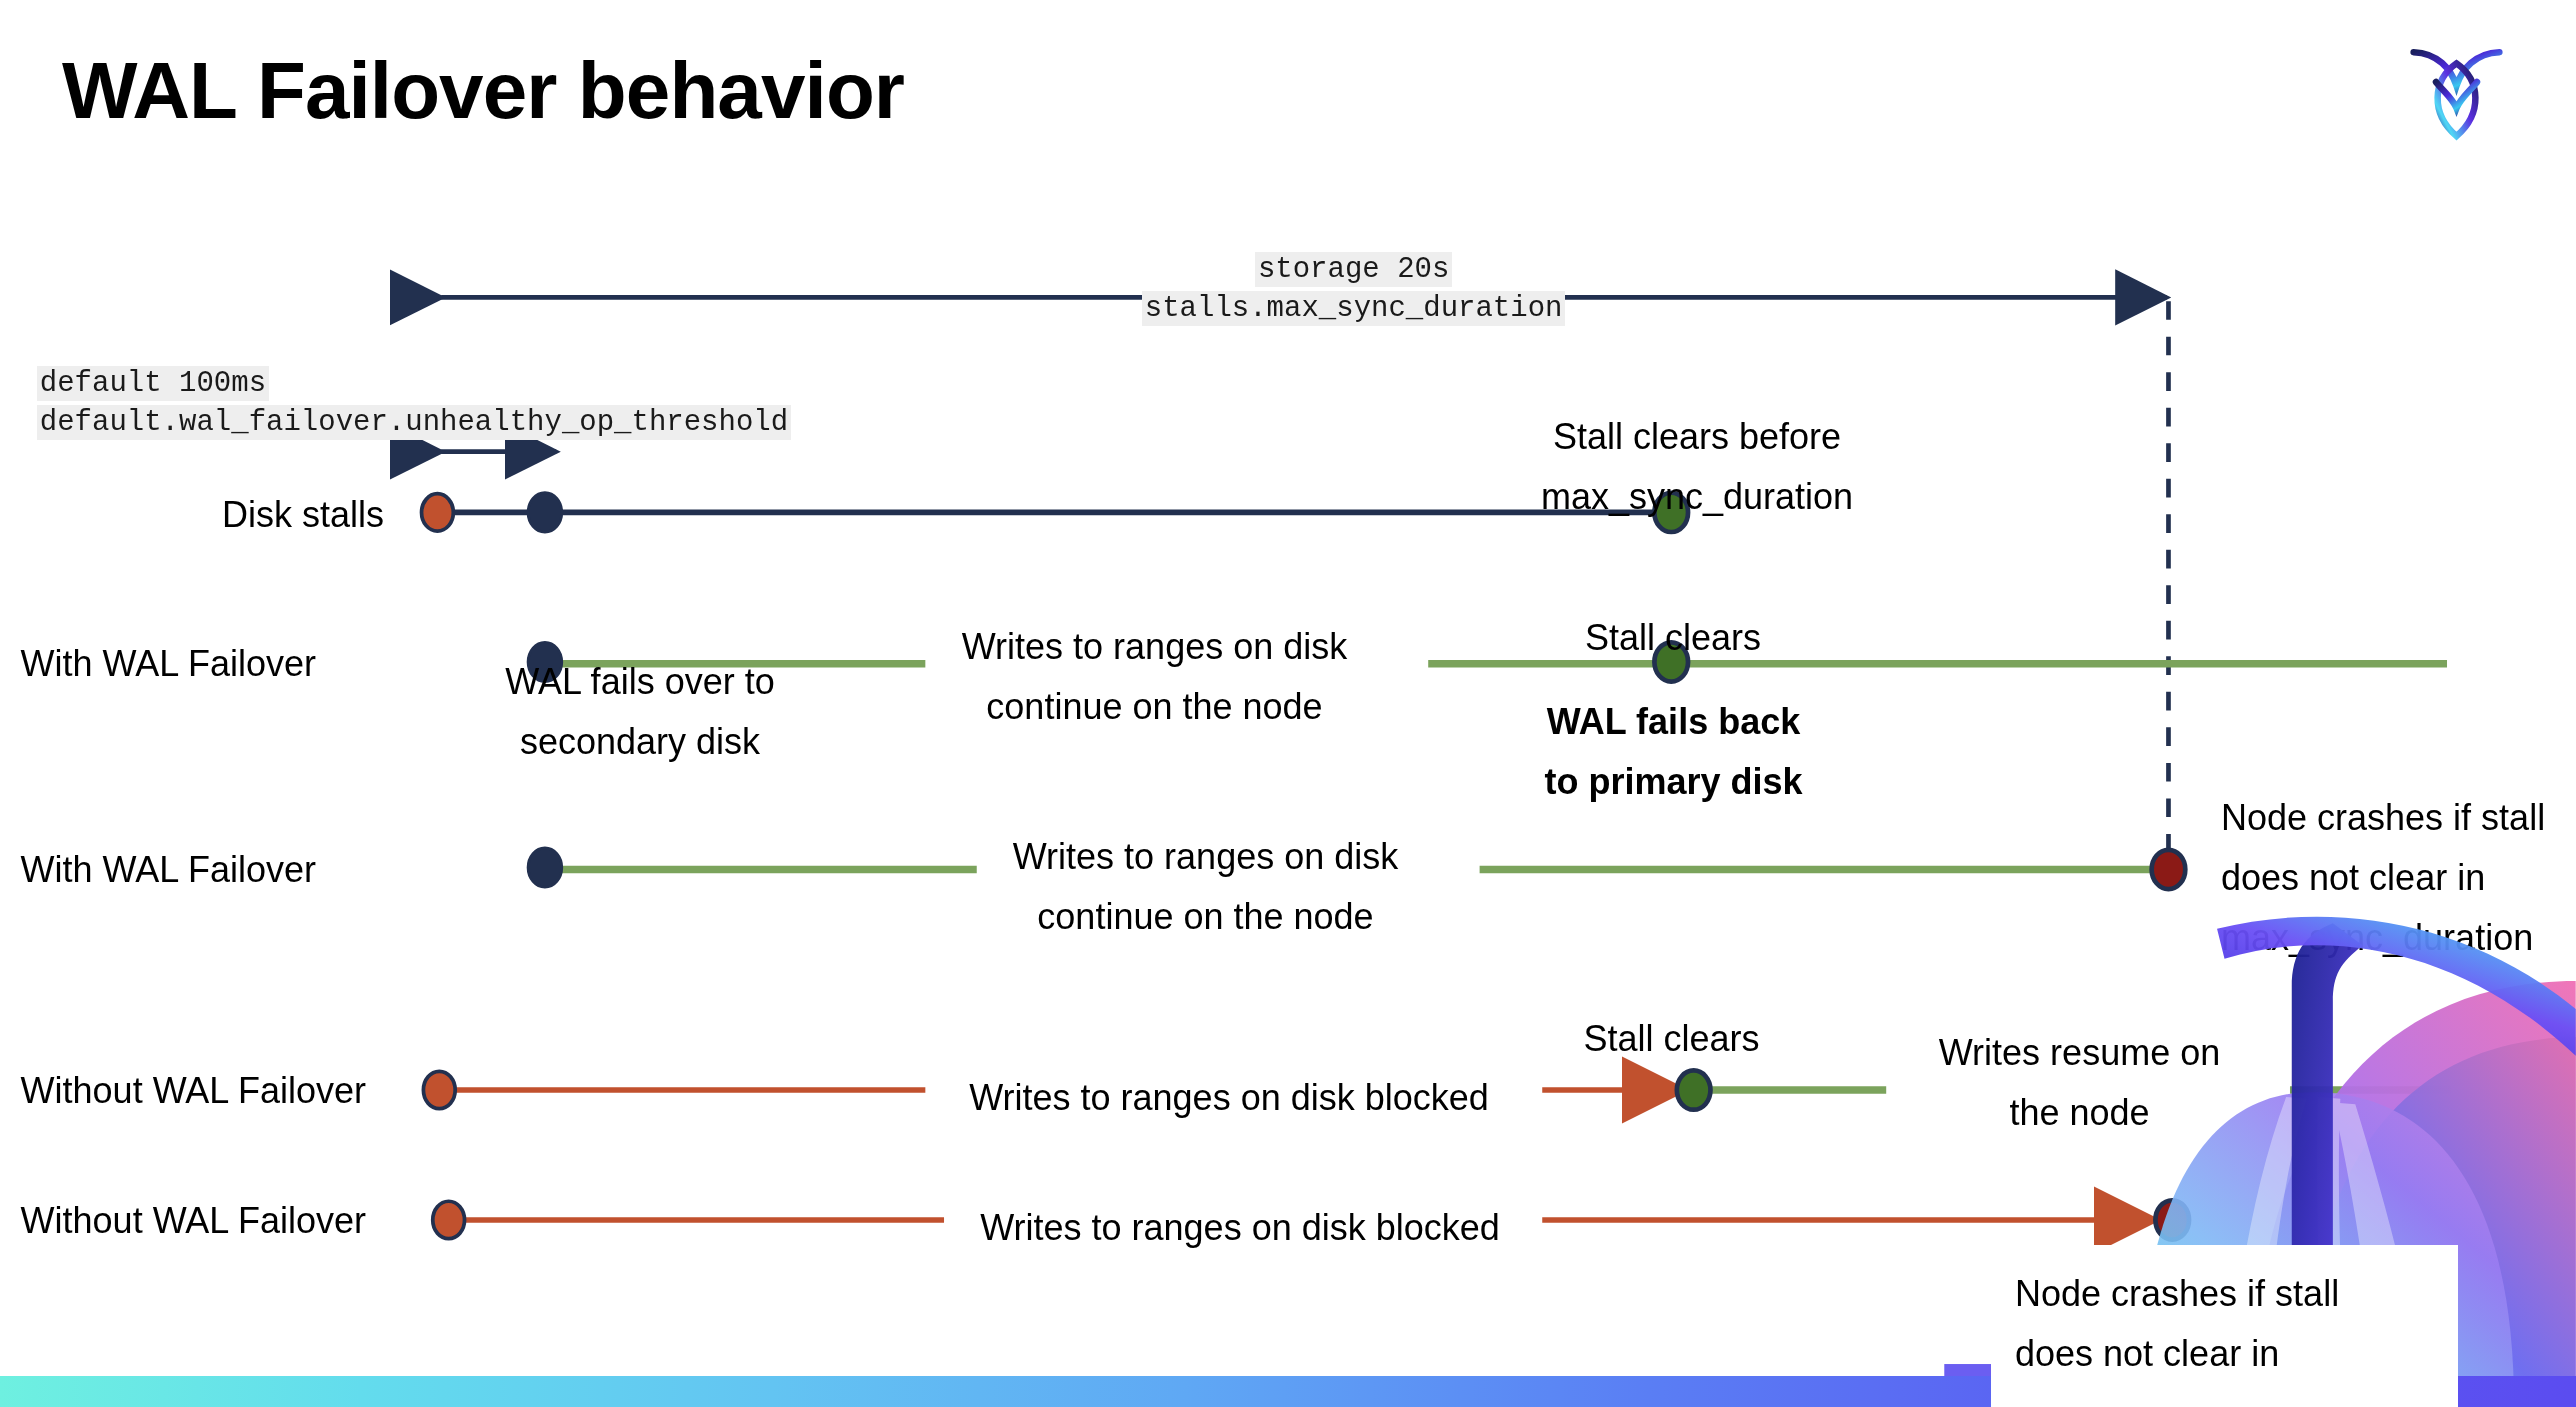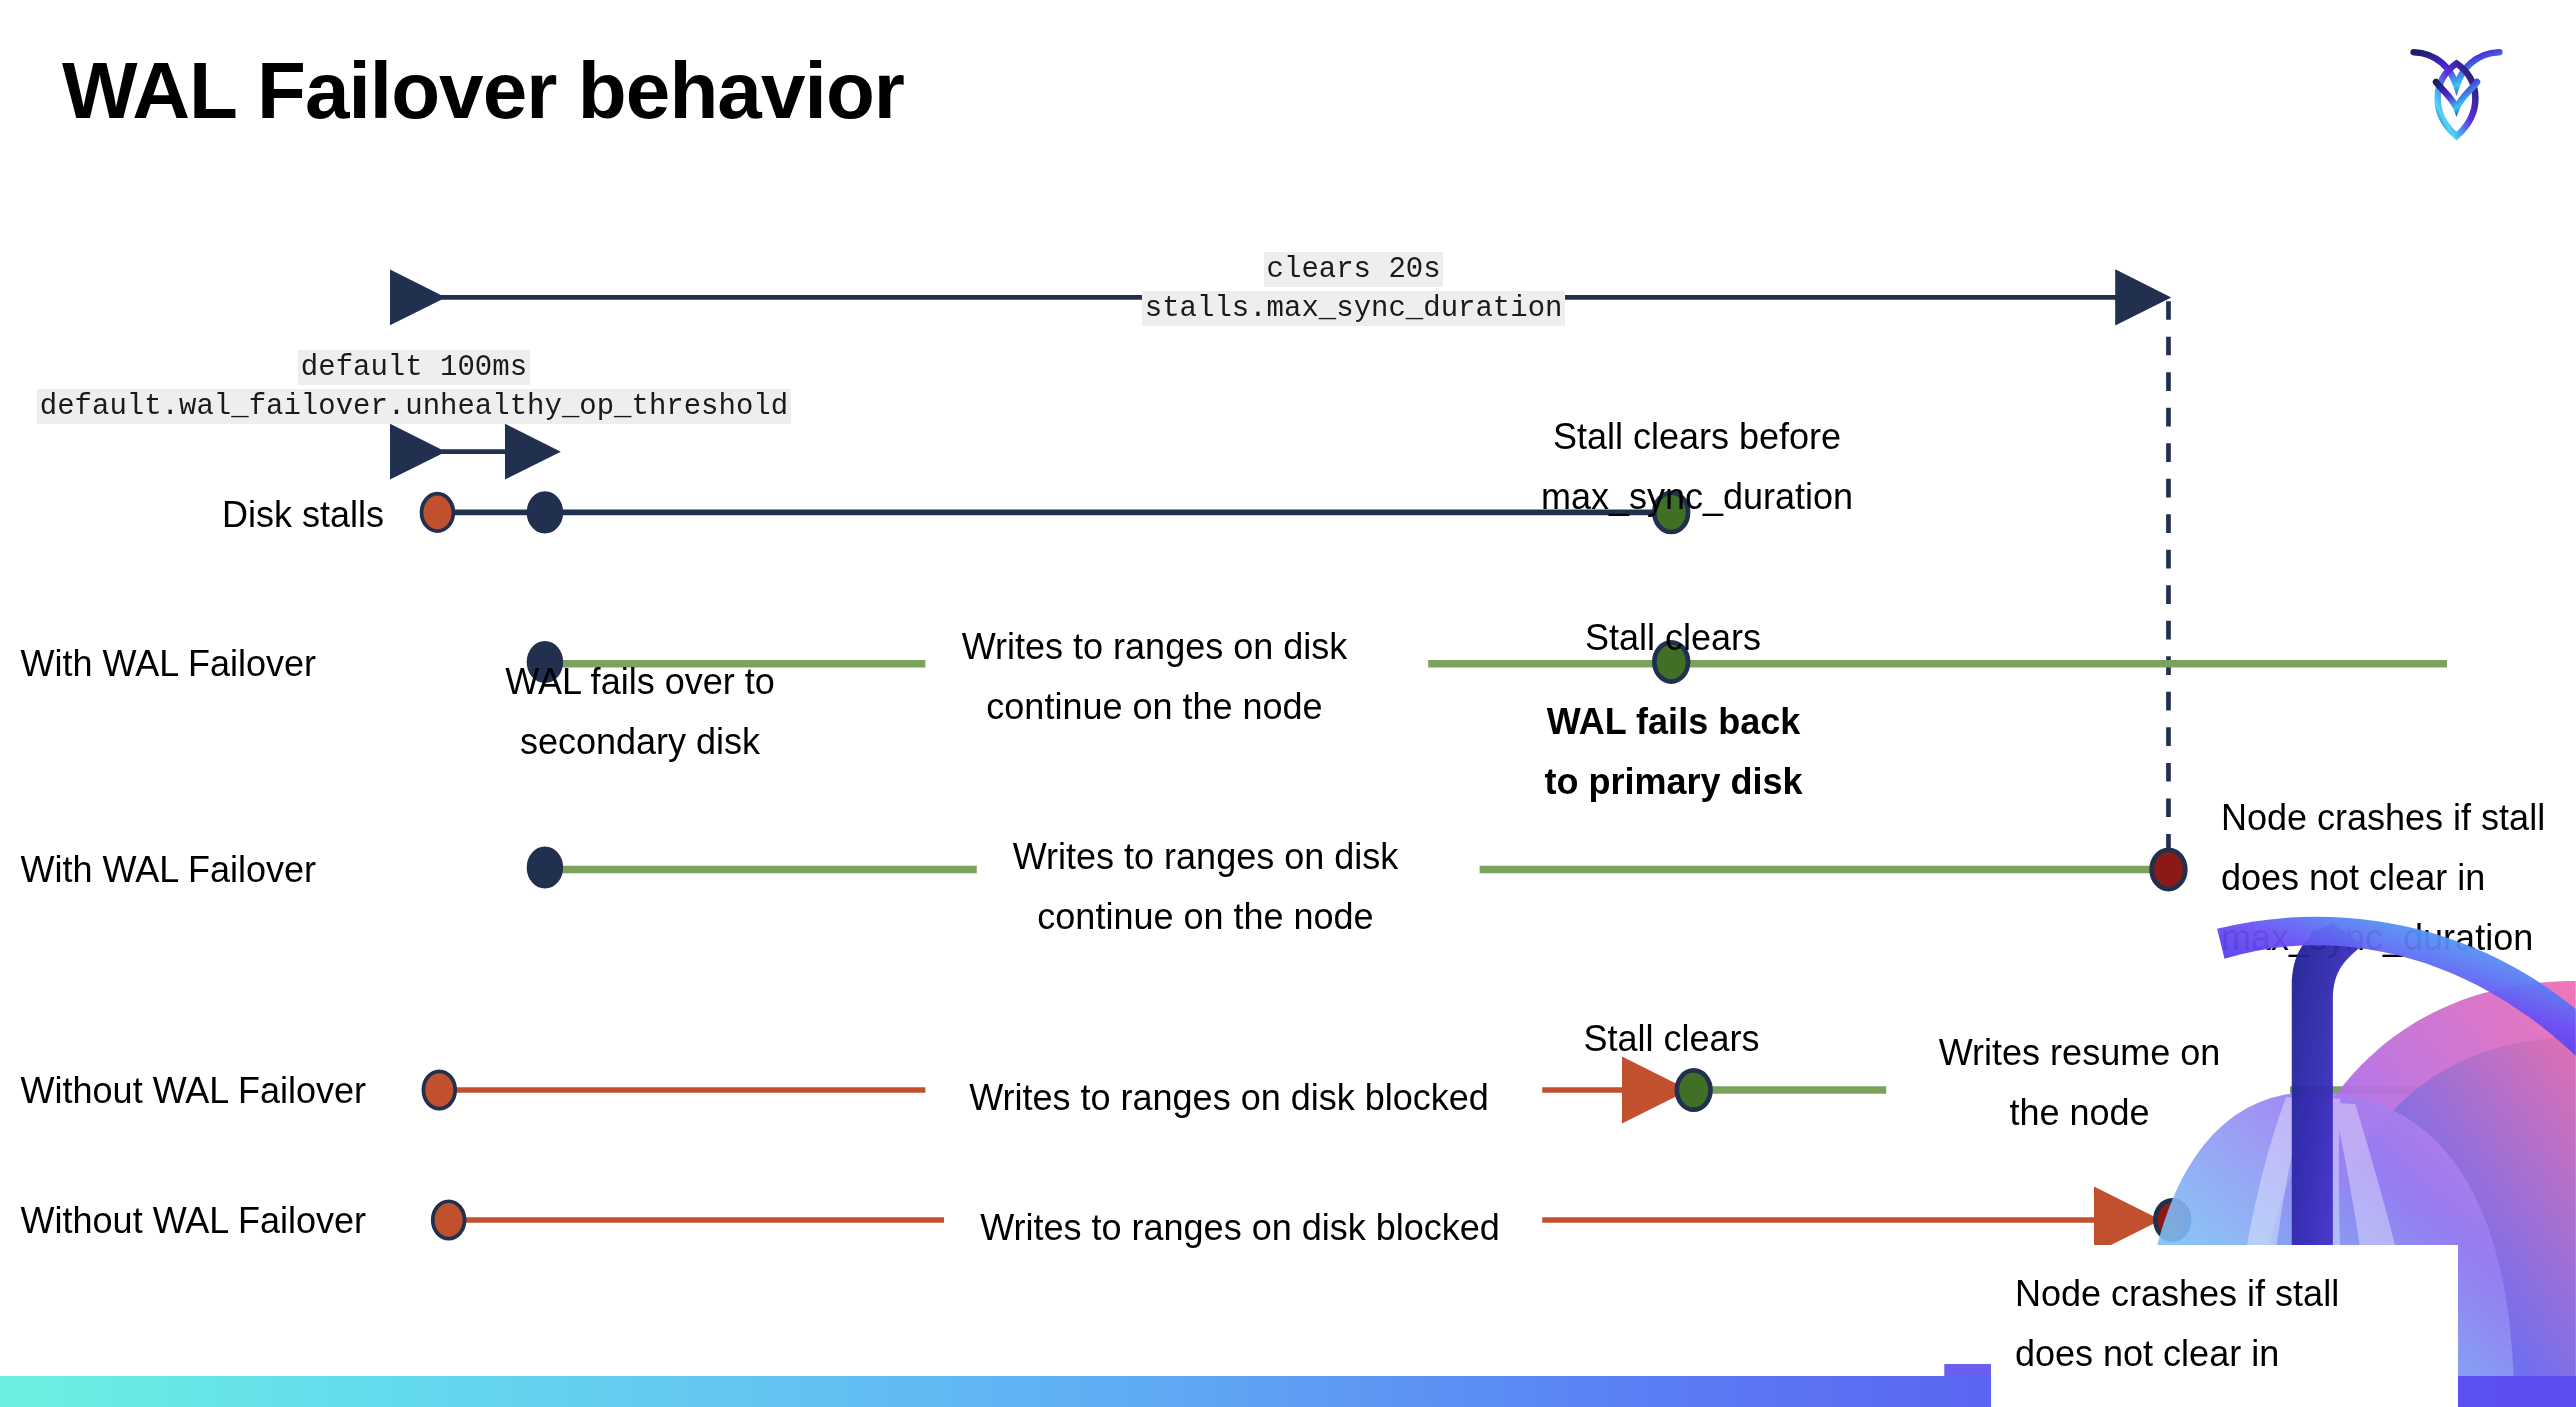--- a/index.html
+++ b/index.html
@@ -65,22 +65,21 @@
     background: #eeeeee;
     padding: 0.9px 2.8px;
   }
   #code-top {
     left: 1142px;
     top: 250px;
     text-align: center;
   }
   #code-left {
     left: 37px;
-    top: 348px;
-    text-align: center;
+    top: 364px;
   }
 
   
   .row-label {
     position: absolute;
     font-size: 36px;
     color: #000000;
     white-space: nowrap;
     text-align: center;
   }
@@ -219,21 +218,21 @@
 
     <g>
       <line x1="484" y1="1305" x2="1010" y2="1305" stroke="#c1512e" stroke-width="6"></line>
       <line x1="1650" y1="1305" x2="2300" y2="1305" stroke="#c1512e" stroke-width="6" marker-end="url(#orangeArrowR)"></line>
       <ellipse cx="480" cy="1305" rx="17" ry="20" fill="#c1512e" stroke="#22304f" stroke-width="4"></ellipse>
       <ellipse cx="2324" cy="1305" rx="18" ry="21" fill="#8b1a16" stroke="#22304f" stroke-width="5"></ellipse>
     </g>
   </svg>
 
   <div class="code-chip" id="code-top">
-    <div><span>clears 20s</span></div>
+    <div><span>storage 20s</span></div>
     <div><span>stalls.max_sync_duration</span></div>
   </div>
 
   <div class="code-chip" id="code-left">
     <div><span>default 100ms</span></div>
     <div><span>default.wal_failover.unhealthy_op_threshold</span></div>
   </div>
 
   <div class="row-label" style="left:222px; top:494px;">Disk stalls</div>
   <div class="row-label" style="left:20.6px; top:643px;">With WAL Failover</div>

